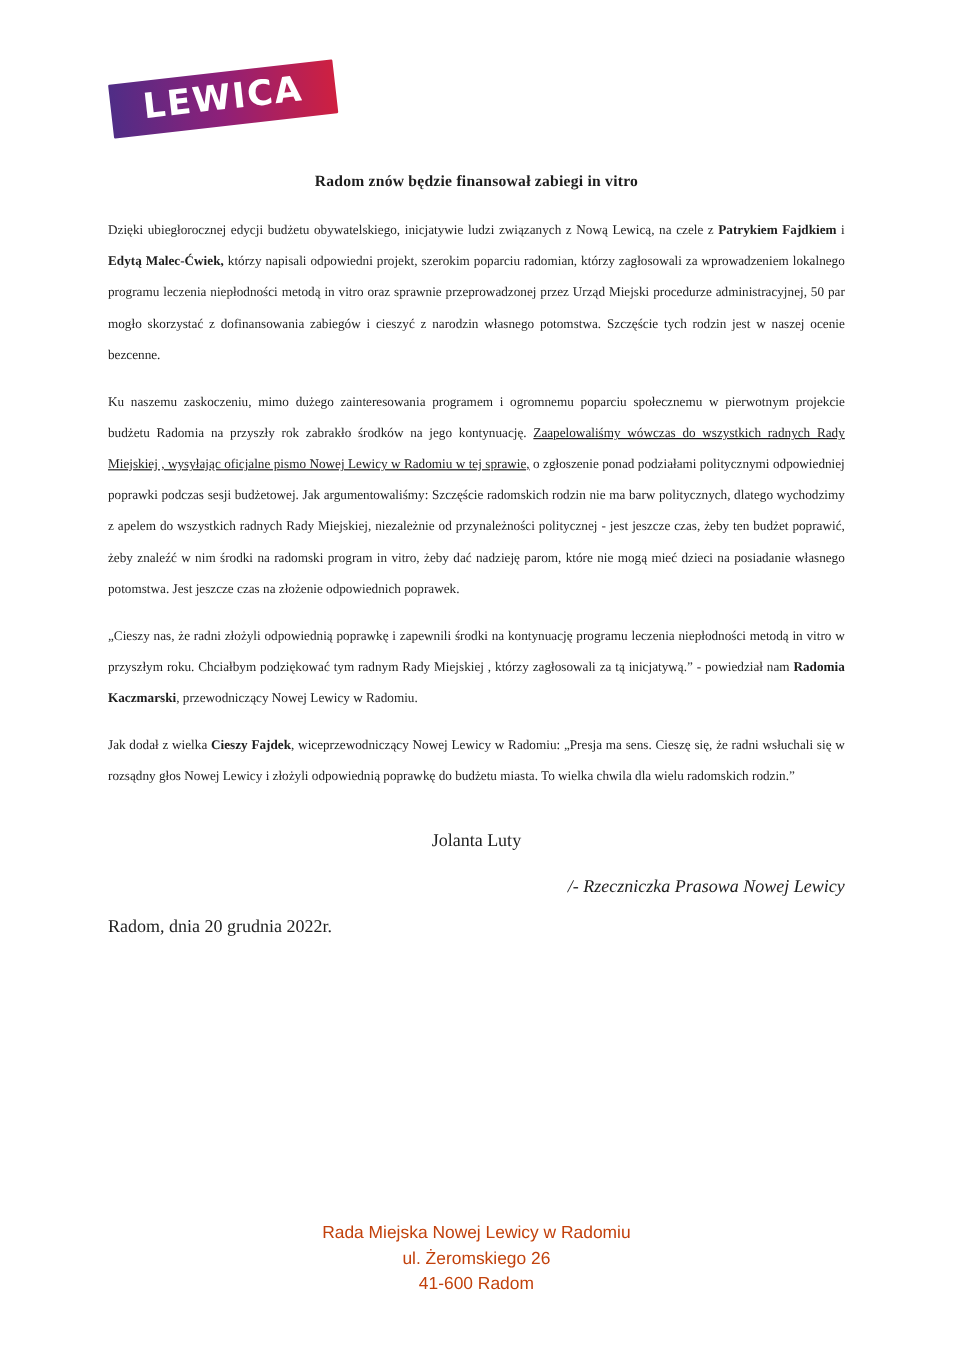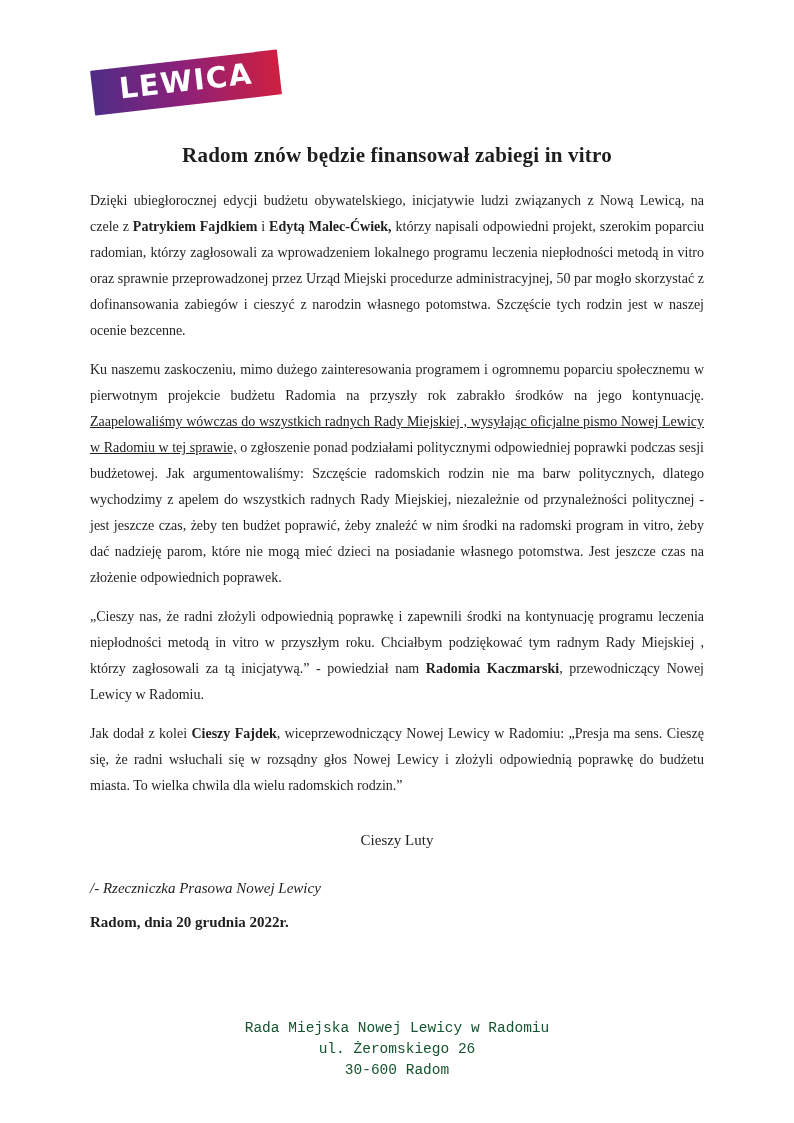--- a/index.html
+++ b/index.html
@@ -30,91 +30,90 @@
     font-size:29px;
     color:#ffffff;
     letter-spacing:1.5px;
     line-height:1;
     padding-bottom:2px;
   }
   
   .doc-title {
     margin:38px 0 20px 0;
     text-align:center;
-    font-size:21px;
+    font-size:13px;
     font-weight:bold;
     letter-spacing:0.2px;
   }
   
   .body-par {
     margin:0 0 13px 0;
-    font-size:14px;
+    font-size:11px;
     line-height:26px;
     text-align:justify;
     text-justify:inter-word;
     font-family:Liberation Serif, serif;
   }
   .body-par span.b { font-weight:bold; }
   .body-par span.u { text-decoration:underline; }
   
   .sig-name {
     margin-top:28px;
     text-align:center;
     font-size:15px;
     line-height:26px;
   }
   .sig-role {
-    margin-top:22px;
-    text-align:left;
+    margin-top:12px;
+    text-align:right;
     font-style:italic;
     font-size:15px;
     line-height:26px;
   }
   .dateline {
     margin:8px 0 0 0;
     font-size:15px;
     line-height:26px;
     text-align:left;
-    font-weight:bold;
   }
   
   .footer {
     position:absolute;
     left:0; right:0;
     top:1018px;
     text-align:center;
-    font-family:Liberation Mono, monospace;
+    font-family:Liberation Sans, sans-serif;
     font-size:14.5px;
     line-height:21px;
-    color:#14532d;
+    color:#c2410c;
   }
 </style>
 </head>
 <body>
 
 <div class="page">
   <div class="content">
 
     <div class="logo-wrap">
       <div class="logo-banner" style="background: linear-gradient(92deg, rgb(79, 45, 134) 0%, rgb(141, 32, 121) 48%, rgb(207, 32, 64) 100%);">
         <span class="logo-text">LEWICA</span>
       </div>
     </div>
 
     <h1 class="doc-title">Radom znów będzie finansował zabiegi in vitro</h1>
 
     <p class="body-par"><span>Dzięki ubiegłorocznej edycji budżetu obywatelskiego, inicjatywie ludzi związanych z Nową Lewicą, na czele z </span><span class="b">Patrykiem Fajdkiem</span><span> i </span><span class="b">Edytą Malec-Ćwiek,</span><span> którzy napisali odpowiedni projekt, szerokim poparciu radomian, którzy zagłosowali za wprowadzeniem lokalnego programu leczenia niepłodności metodą in vitro oraz sprawnie przeprowadzonej przez Urząd Miejski procedurze administracyjnej, 50 par mogło skorzystać z dofinansowania zabiegów i cieszyć z narodzin własnego potomstwa. Szczęście tych rodzin jest w naszej ocenie bezcenne.</span></p>
     <p class="body-par"><span>Ku naszemu zaskoczeniu, mimo dużego zainteresowania programem i ogromnemu poparciu społecznemu w pierwotnym projekcie budżetu Radomia na przyszły rok zabrakło środków na jego kontynuację. </span><span class="u">Zaapelowaliśmy wówczas do wszystkich radnych Rady Miejskiej , wysyłając oficjalne pismo Nowej Lewicy w Radomiu w tej sprawie,</span><span> o zgłoszenie ponad podziałami politycznymi odpowiedniej poprawki podczas sesji budżetowej. Jak argumentowaliśmy: Szczęście radomskich rodzin nie ma barw politycznych, dlatego wychodzimy z apelem do wszystkich radnych Rady Miejskiej, niezależnie od przynależności politycznej - jest jeszcze czas, żeby ten budżet poprawić, żeby znaleźć w nim środki na radomski program in vitro, żeby dać nadzieję parom, które nie mogą mieć dzieci na posiadanie własnego potomstwa. Jest jeszcze czas na złożenie odpowiednich poprawek.</span></p>
     <p class="body-par"><span>„Cieszy nas, że radni złożyli odpowiednią poprawkę i zapewnili środki na kontynuację programu leczenia niepłodności metodą in vitro w przyszłym roku. Chciałbym podziękować tym radnym Rady Miejskiej , którzy zagłosowali za tą inicjatywą.” - powiedział nam </span><span class="b">Radomia Kaczmarski</span><span>, przewodniczący Nowej Lewicy w Radomiu.</span></p>
-    <p class="body-par"><span>Jak dodał z kolei </span><span class="b">Cieszy Fajdek</span><span>, wiceprzewodniczący Nowej Lewicy w Radomiu: „Presja ma sens. Cieszę się, że radni wsłuchali się w rozsądny głos Nowej Lewicy i złożyli odpowiednią poprawkę do budżetu miasta. To wielka chwila dla wielu radomskich rodzin.”</span></p>
+    <p class="body-par"><span>Jak dodał z wielka </span><span class="b">Cieszy Fajdek</span><span>, wiceprzewodniczący Nowej Lewicy w Radomiu: „Presja ma sens. Cieszę się, że radni wsłuchali się w rozsądny głos Nowej Lewicy i złożyli odpowiednią poprawkę do budżetu miasta. To wielka chwila dla wielu radomskich rodzin.”</span></p>
 
-    <div class="sig-name">Cieszy Luty</div>
+    <div class="sig-name">Jolanta Luty</div>
     <div class="sig-role">/- Rzeczniczka Prasowa Nowej Lewicy</div>
 
     <p class="dateline">Radom, dnia 20 grudnia 2022r.</p>
   </div>
 
   <div class="footer">
     <div>Rada Miejska Nowej Lewicy w Radomiu</div>
     <div>ul. Żeromskiego 26</div>
-    <div>30-600 Radom</div>
+    <div>41-600 Radom</div>
   </div>
 </div>
 
 </body></html>

